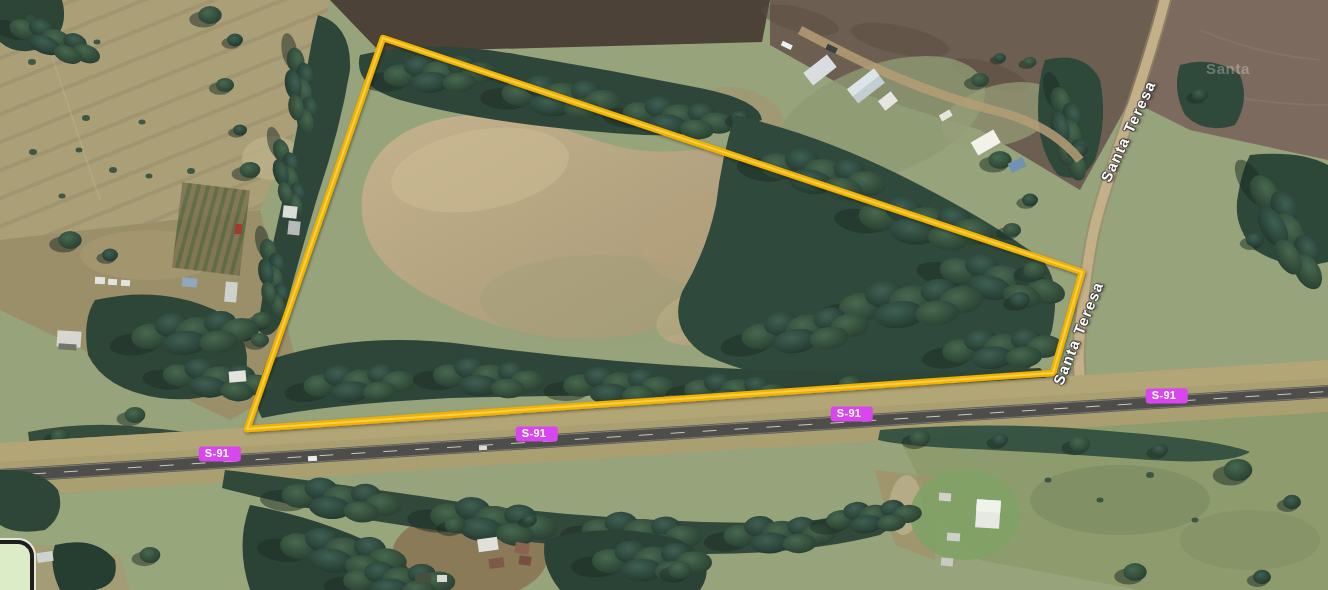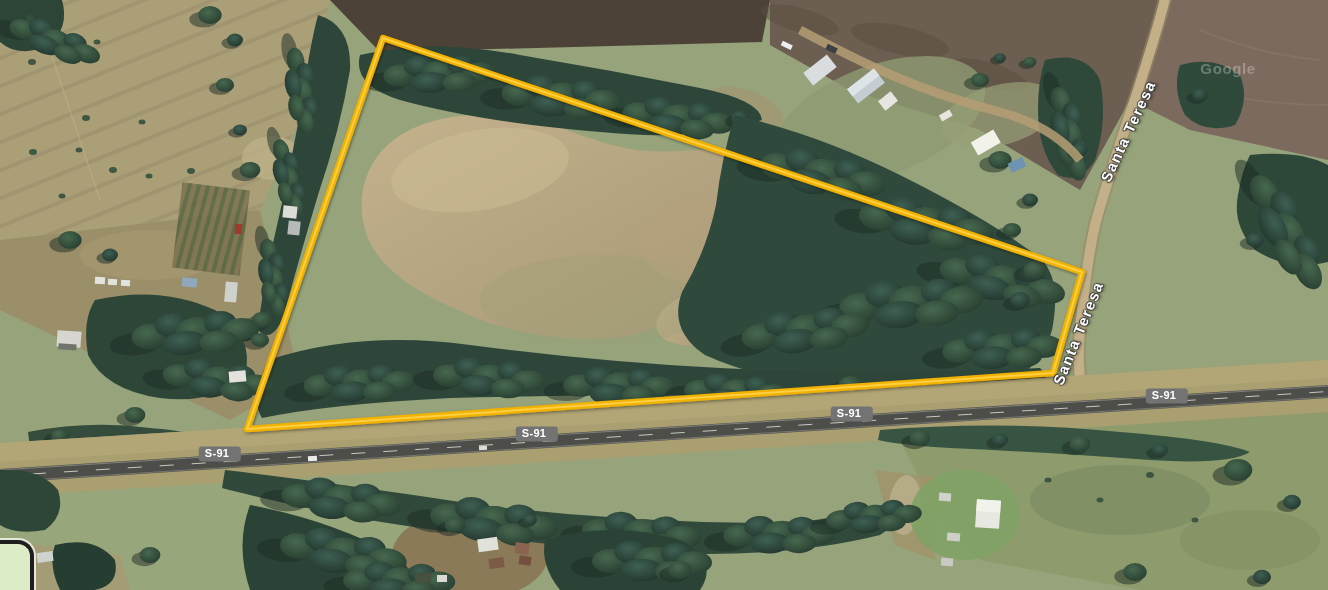--- a/index.html
+++ b/index.html
@@ -4,21 +4,21 @@
 <style>
   html,body{margin:0;padding:0;background:#222;}
   .stage{
     position:relative;width:1328px;height:590px;overflow:hidden;
     font-family:"Liberation Sans", sans-serif;
     background:#96a37b;
   }
   .stage svg{position:absolute;left:0;top:0;display:block;}
   .route-badge{
     position:absolute;transform:translate(-50%,-50%);
-    background:#737373;color:#ffffff;
+    background:#d946ef;color:#ffffff;
     font-size:11px;font-weight:bold;letter-spacing:.3px;
     padding:1px 12px 2px 6px;border-radius:3px;line-height:1.1;
     white-space:nowrap;
   }
   .street-label{
     position:absolute;color:#ffffff;font-size:15px;font-weight:bold;
     letter-spacing:1.5px;white-space:nowrap;
     text-shadow:-1px 0 1px #3a3a3a,1px 0 1px #3a3a3a,0 -1px 1px #3a3a3a,
                 0 1px 1px #3a3a3a,1px 2px 3px rgba(0,0,0,.55);
   }
@@ -334,17 +334,17 @@
 </svg>
 
 <div class="route-badge" style="left:220px;top:454px;">S-91</div>
 <div class="route-badge" style="left:537px;top:434px;">S-91</div>
 <div class="route-badge" style="left:852px;top:414px;">S-91</div>
 <div class="route-badge" style="left:1167px;top:396px;">S-91</div>
 
 <div class="street-label upper">Santa Teresa</div>
 <div class="street-label lower">Santa Teresa</div>
 
-<div class="watermark">Google</div>
+<div class="watermark">Santa</div>
 
 <div class="corner-card"></div>
 
 </div>
 
 </body></html>

